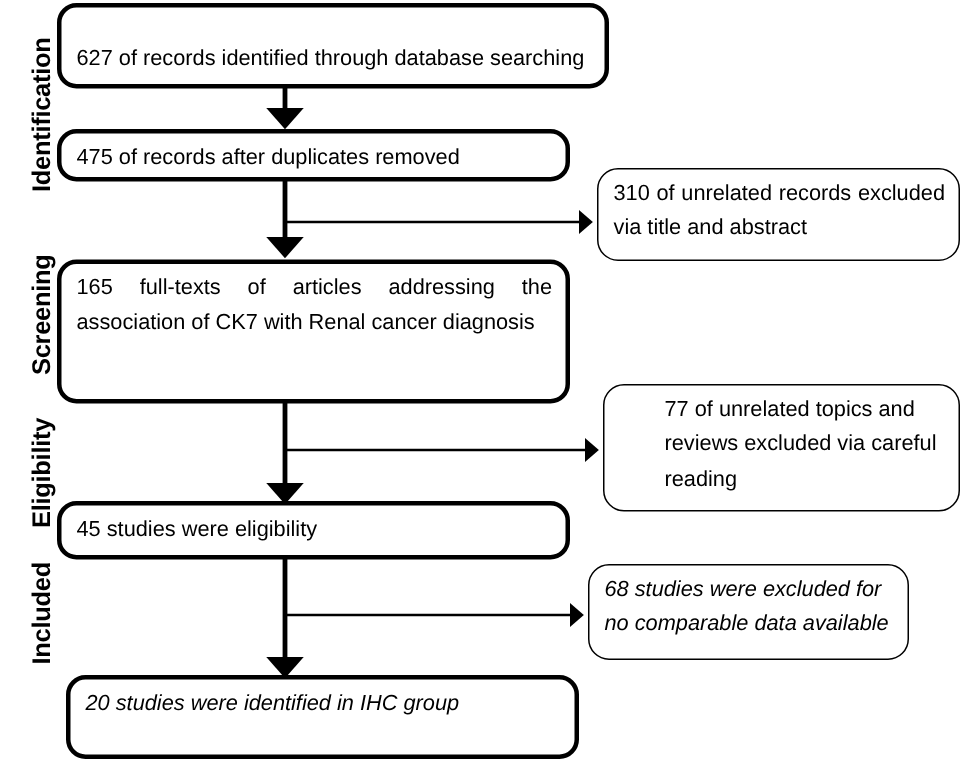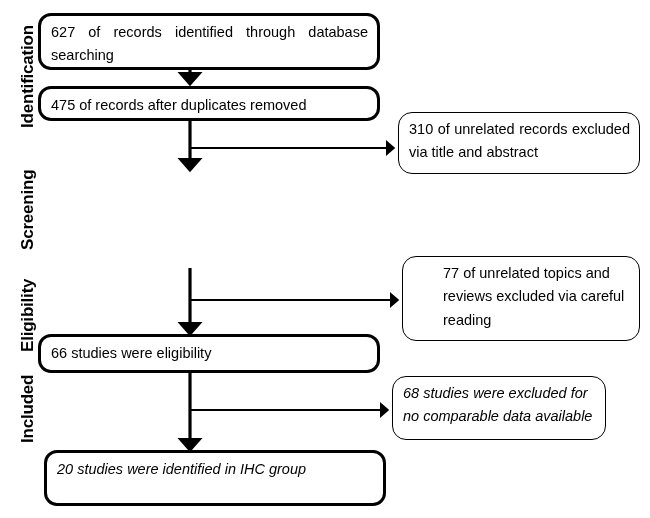--- a/index.html
+++ b/index.html
@@ -95,31 +95,34 @@
 
     <line x1="190" y1="268" x2="190" y2="332" stroke="#000000" stroke-width="3.2" marker-end="url(#arrowThick)"></line>
 
     <line x1="190" y1="300" x2="396" y2="300" stroke="#000000" stroke-width="1.8" marker-end="url(#arrowThin)"></line>
 
     <line x1="190" y1="372" x2="190" y2="448" stroke="#000000" stroke-width="3.2" marker-end="url(#arrowThick)"></line>
 
     <line x1="190" y1="410" x2="386" y2="410" stroke="#000000" stroke-width="1.8" marker-end="url(#arrowThin)"></line>
   </svg>
 
-  <div class="box justify" style="left:38px; top:13px; width:342px; height:57px;">
+  <div class="box justify" style="left:38px; top:2px; width:368px; height:57px;justify-content:flex-end;">
     <span class="txt">627 of records identified through database searching</span>
   </div>
 
   <div class="box" style="left:38px; top:86px; width:342px; height:35px;">
     <span class="txt">475 of records after duplicates removed</span>
   </div>
 
+  <div class="box justify" style="left:38px; top:173px; width:342px; height:96px;">
+    <span class="txt">165 full-texts of articles addressing the association of CK7 with Renal cancer diagnosis</span>
+  </div>
 
   <div class="box" style="left:38px; top:334px; width:342px; height:39px;">
-    <span class="txt">66 studies were eligibility</span>
+    <span class="txt">45 studies were eligibility</span>
   </div>
 
   <div class="box" style="left:44px; top:450px; width:342px; height:56px;font-style:italic;">
     <span class="txt">20 studies were identified in IHC group</span>
   </div>
 
   <div class="box thin justify" style="left:398px; top:112px; width:242px; height:62px;">
     <span class="txt">310 of unrelated records excluded via title and abstract</span>
   </div>
 

